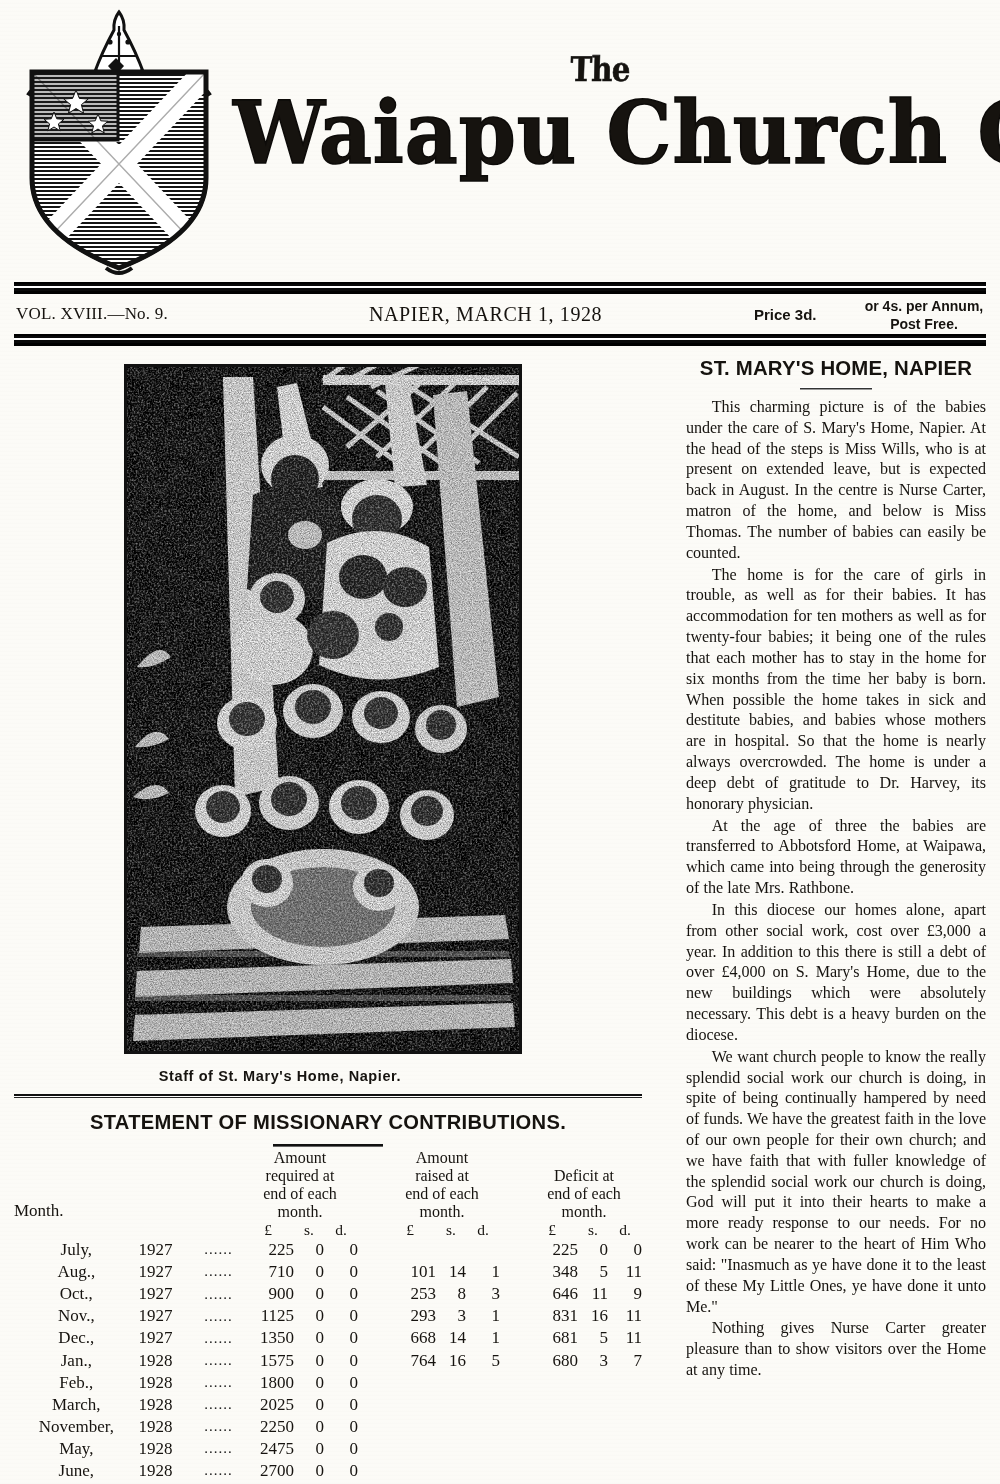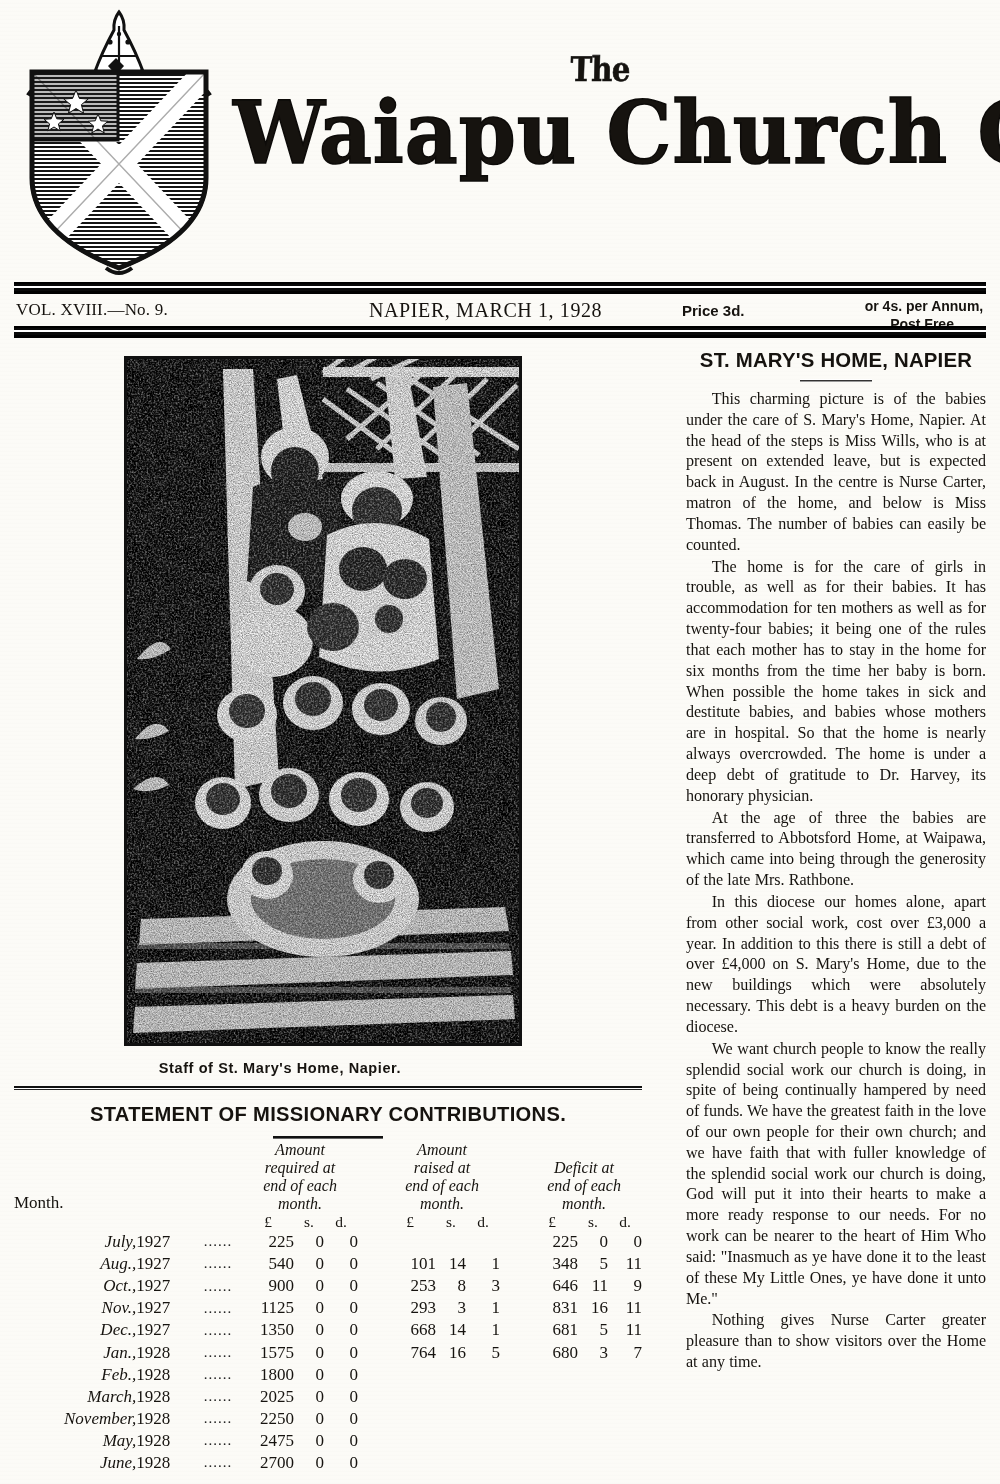--- a/index.html
+++ b/index.html
@@ -48,28 +48,28 @@
   .rule-double{
     position:relative;height:7px;margin:0;
     background:#000;
     border-top:2px solid #000;border-bottom:3px solid #000;
     background:linear-gradient(to bottom,#141414 0 2px,#fff 2px 4px,#141414 4px 7px);
     filter:contrast(1.1);
   }
 
   
   .dateline{
-    position:relative;height:32px;
+    position:relative;height:40px;
     display:flex;align-items:center;
     font-family:"Liberation Serif", serif;
     text-decoration:underline;
   }
   .dl-vol{position:absolute;left:2px;font-size:17px;letter-spacing:0.2px;}
   .dl-place{position:absolute;left:355px;font-size:20px;letter-spacing:0.6px;}
-  .dl-price{position:absolute;left:668px;font-family:"Liberation Sans",sans-serif;font-weight:700;font-size:15px;text-align:right;}
+  .dl-price{position:absolute;left:740px;font-family:"Liberation Sans",sans-serif;font-weight:700;font-size:15px;text-align:right;}
   .dl-annum{position:absolute;left:850px;top:4px;font-family:"Liberation Sans",sans-serif;font-weight:700;font-size:14px;line-height:1.25;text-align:center;width:120px;}
 
   
   .columns{position:relative;margin-top:6px;}
   .col-left{position:absolute;left:0;top:0;width:628px;}
   .col-right{position:absolute;left:672px;top:0;width:300px;}
 
   
   .photo-wrap{margin:12px 0 0 110px;width:400px;}
   .photo{
@@ -96,23 +96,23 @@
   .mini-rule{width:110px;height:3px;background:#111;margin:10px auto 0 auto;
     background:linear-gradient(to bottom,#111 0 2px,#666 2px 3px);}
 
   
   table.stmt{
     border-collapse:collapse;margin-top:2px;width:628px;
     font-family:"Liberation Serif",serif;font-size:17px;
   }
   table.stmt th{font-weight:400;vertical-align:bottom;padding:0;}
   .th-month{text-align:left;padding-left:26px;font-size:17px;padding-bottom:2px;}
-  .th-grp{text-align:center;font-size:16px;line-height:1.12;padding-bottom:1px;font-style:italic;}
+  .th-grp{text-align:center;font-size:16px;line-height:1.12;padding-bottom:1px;}
   .th-lsd{text-align:center;font-size:15.5px;padding-bottom:1px;}
-  .r-month{text-align:right;padding-left:12px;white-space:nowrap;font-style:italic;}
+  .r-month{text-align:center;padding-left:12px;white-space:nowrap;}
   .r-year{text-align:left;padding-left:14px;margin-top:12px;}
   .r-dots{text-align:center;letter-spacing:1px;color:#222;font-size:15px;}
   td.num{text-align:right;font-variant-numeric:tabular-nums;}
   .c-l{width:52px;} .c-s{width:30px;} .c-d{width:34px;}
   .gap{width:26px;}
   table.stmt td{padding:0.5px 0;line-height:1.24;}
 
   
   .art-head{
     text-align:center;font-family:"Liberation Sans",sans-serif;
@@ -396,21 +396,21 @@
                 <td class="num c-d"></td>
                 <td class="gap"></td>
                 <td class="num c-l">225</td>
                 <td class="num c-s">0</td>
                 <td class="num c-d">0</td>
               </tr>
               <tr>
                 <td class="r-month">Aug.,</td>
                 <td class="r-year">1927</td>
                 <td class="r-dots">......</td>
-                <td class="num c-l">540</td>
+                <td class="num c-l">710</td>
                 <td class="num c-s">0</td>
                 <td class="num c-d">0</td>
                 <td class="gap"></td>
                 <td class="num c-l">101</td>
                 <td class="num c-s">14</td>
                 <td class="num c-d">1</td>
                 <td class="gap"></td>
                 <td class="num c-l">348</td>
                 <td class="num c-s">5</td>
                 <td class="num c-d">11</td>

